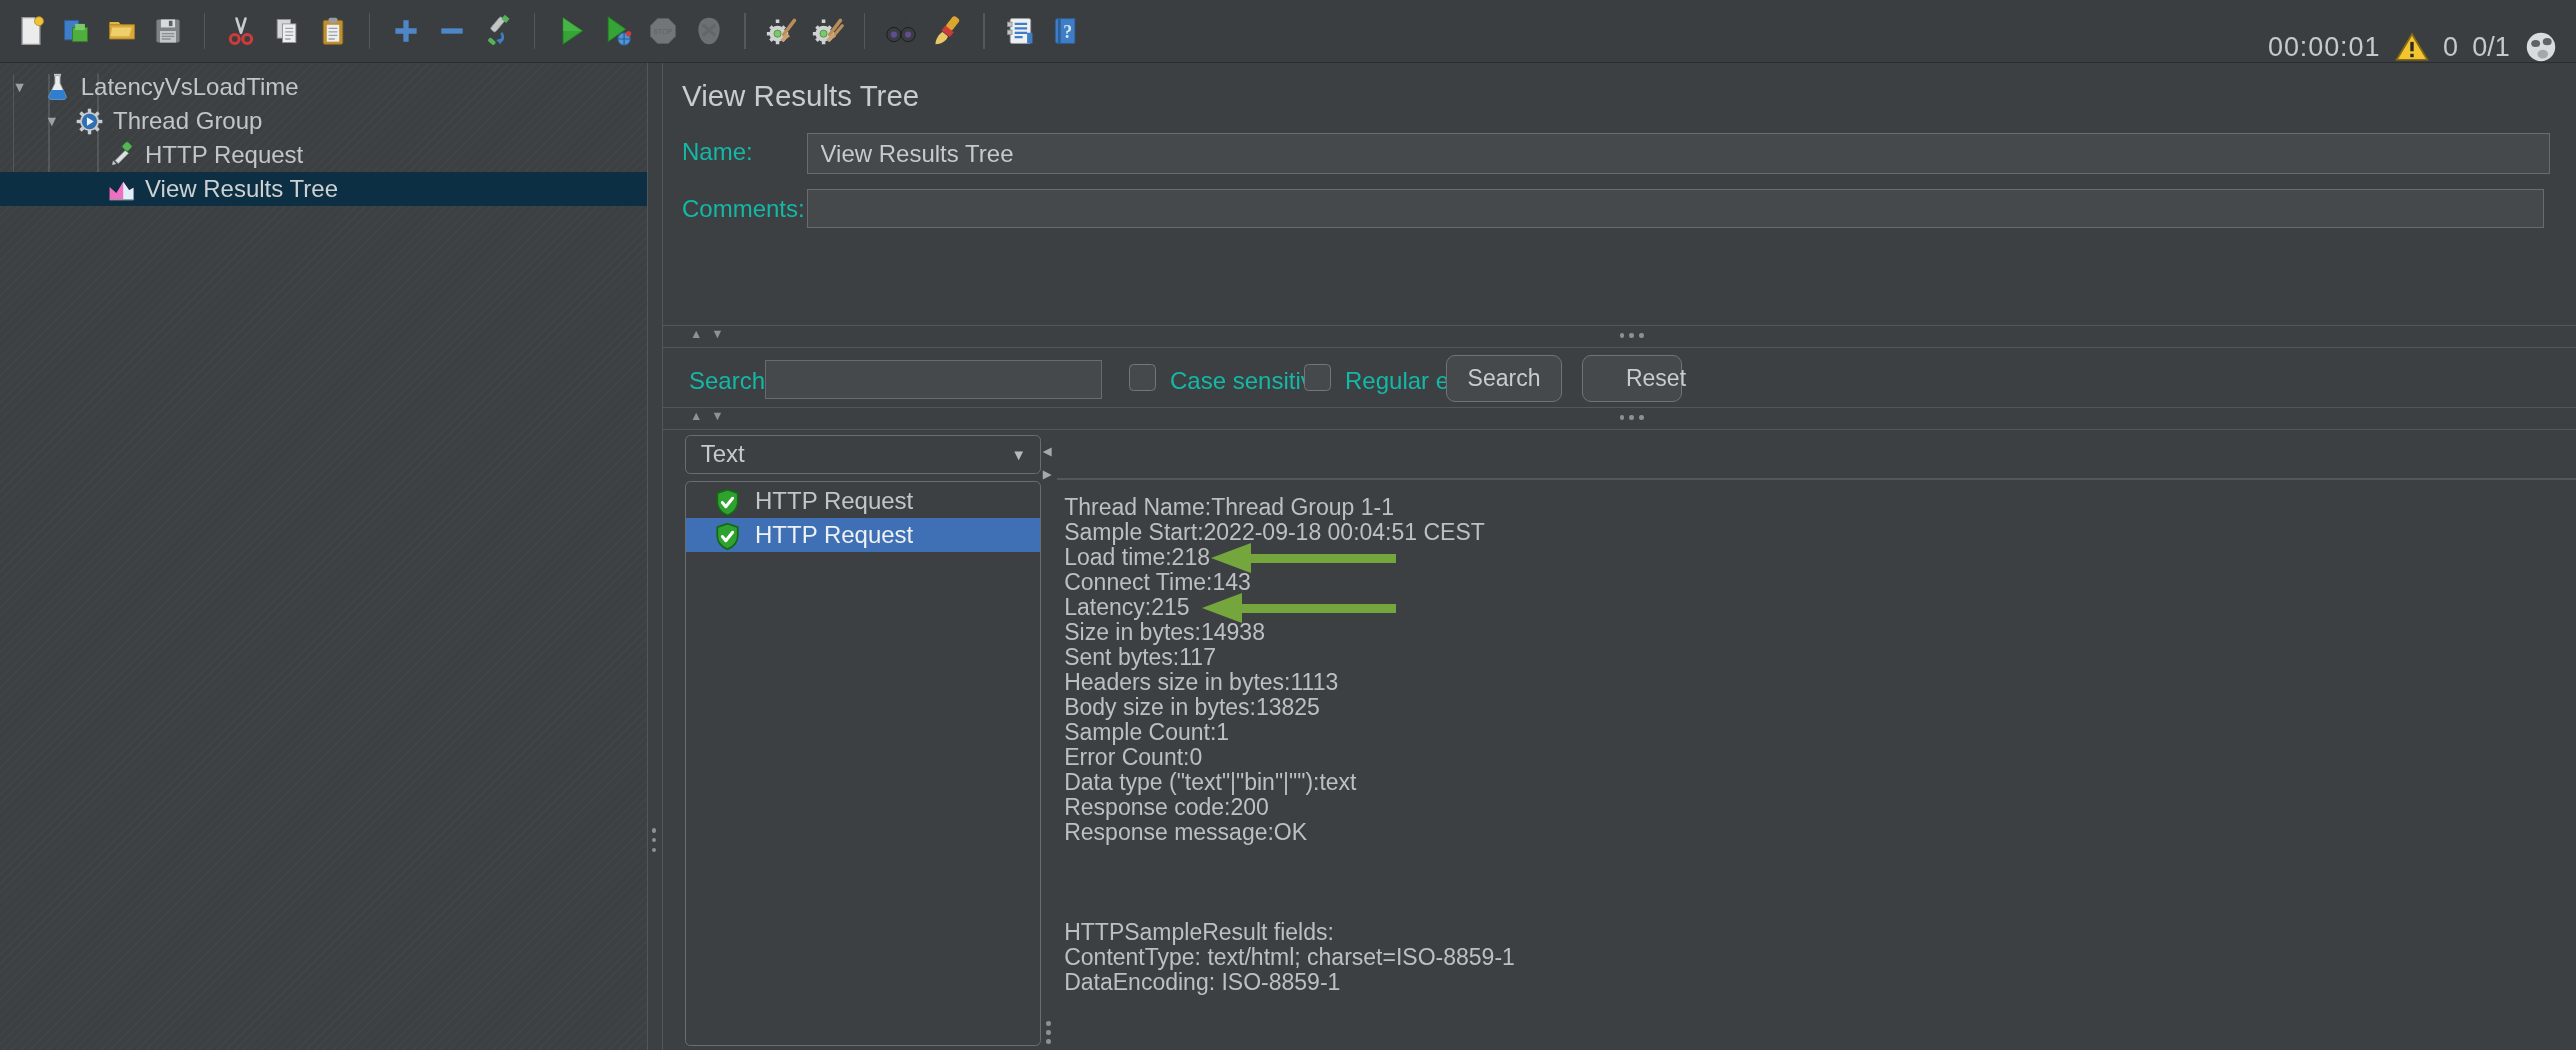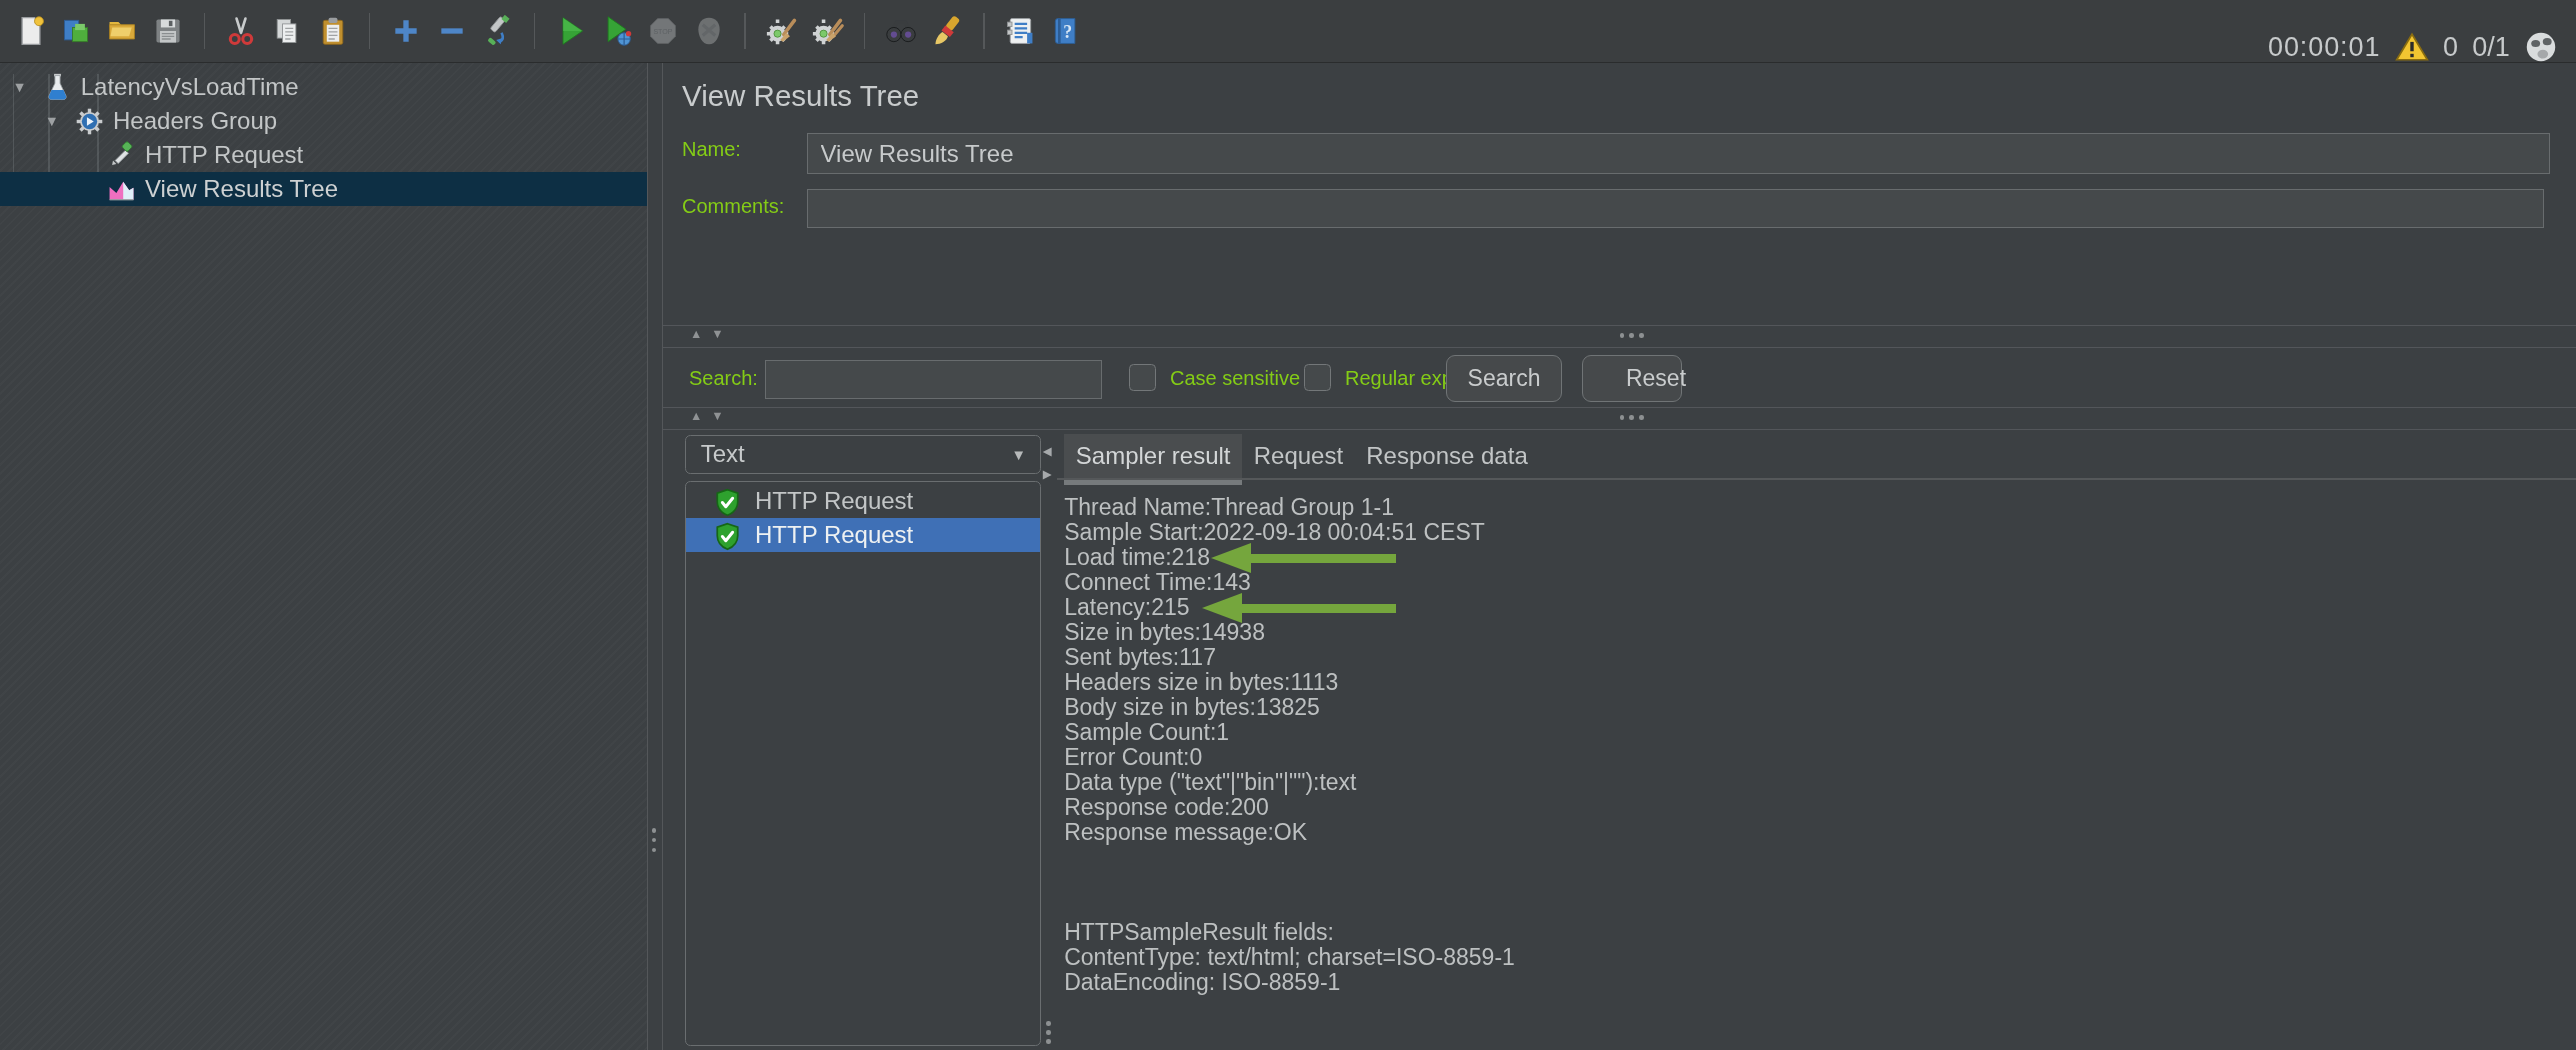--- a/index.html
+++ b/index.html
@@ -33,21 +33,21 @@
 
   
   .tree-divider { position:absolute; left:647px; top:63px; width:16px; height:987px; background:#3c4043;
                   border-left:1.8px solid #54575a; border-right:1.8px solid #54575a; }
   .grip-v { position:absolute; left:3.6px; top:765px; display:flex; flex-direction:column; gap:5.4px; }
   .grip-v i, .grip-h i, .vgrip i { width:4.5px; height:4.5px; border-radius:50%; background:#8d9092; display:block; }
 
   
   .main { position:absolute; left:663px; top:63px; width:1913px; height:987px; }
   .page-title { position:absolute; left:19px; top:16px; font-size:29.5px; color:#c9cccd; }
-  .frm-label { position:absolute; font-size:20px; color:#84cc16; }
+  .frm-label { position:absolute; font-size:24px; color:#14b8a6; }
   .txt-input { position:absolute; background:#45494b; border:1.8px solid #686c6e; color:#c7cacb;
                font-size:24px; font-family:"Liberation Sans",sans-serif; padding:0 12.5px; outline:none; }
   .name-input { left:144px; top:70px; width:1743px; height:41px; }
   .comments-input { left:144px; top:126px; width:1737px; height:39px; }
 
   fieldset.file-box { position:absolute; left:7.2px; top:184px; width:1898px; height:82px;
                       border:1.8px solid #5c6062; }
   fieldset.file-box legend { font-size:22.4px; color:#c0c3c4; margin-left:10.7px; padding:0 7.2px; }
   .file-inner { position:relative; width:100%; height:100%; }
   .filename-label { left:21.5px; top:12.5px; }
@@ -367,21 +367,21 @@
                 <rect x="15" y="2" width="4" height="30"></rect>
                 <rect x="2" y="15" width="30" height="4"></rect>
                 <rect x="15" y="2" width="4" height="30" transform="rotate(45 17 17)"></rect>
                 <rect x="15" y="2" width="4" height="30" transform="rotate(-45 17 17)"></rect>
                 <circle cx="17" cy="17" r="11"></circle>
               </g>
               <circle cx="17" cy="17" r="9" fill="#2f6fb2"></circle>
               <path d="M14 12l8 5-8 5z" fill="#eaf2fa"></path>
             </svg>
           </span>
-          <span>Headers Group</span>
+          <span>Thread Group</span>
         </div>
         <div class="tree-row" style="padding-left: 75px;">
           <span class="tree-arrow"></span>
           <span class="tree-ic">
             <svg viewBox="0 0 34 34">
               <rect x="14.5" y="10" width="5" height="17" transform="rotate(45 17 19)" fill="#dfe2e3" stroke="#9aa0a3"></rect>
               <rect x="19" y="2" width="9" height="9" rx="2" transform="rotate(45 23.5 6.5)" fill="#57b457" stroke="#2f7a2f"></rect>
               <path d="M6 28l5-1-4-4z" fill="#c3c6c7"></path>
             </svg>
           </span>
@@ -476,25 +476,20 @@
         <span class="a" style="top:12.5px">◀</span>
         <span class="a" style="top:36px">▶</span>
         <span class="vgrip">
             <i></i>
             <i></i>
             <i></i>
           </span>
       </div>
 
       <div class="tabs-panel">
-        <div class="tab-bar" id="tab-bar">
-            <div class="tab active">Sampler result</div>
-            <div class="tab">Request</div>
-            <div class="tab">Response data</div>
-          </div>
         <div class="tab-line"></div>
         <pre class="result-text">Thread Name:Thread Group 1-1
 Sample Start:2022-09-18 00:04:51 CEST
 Load time:218
 Connect Time:143
 Latency:215
 Size in bytes:14938
 Sent bytes:117
 Headers size in bytes:1113
 Body size in bytes:13825

